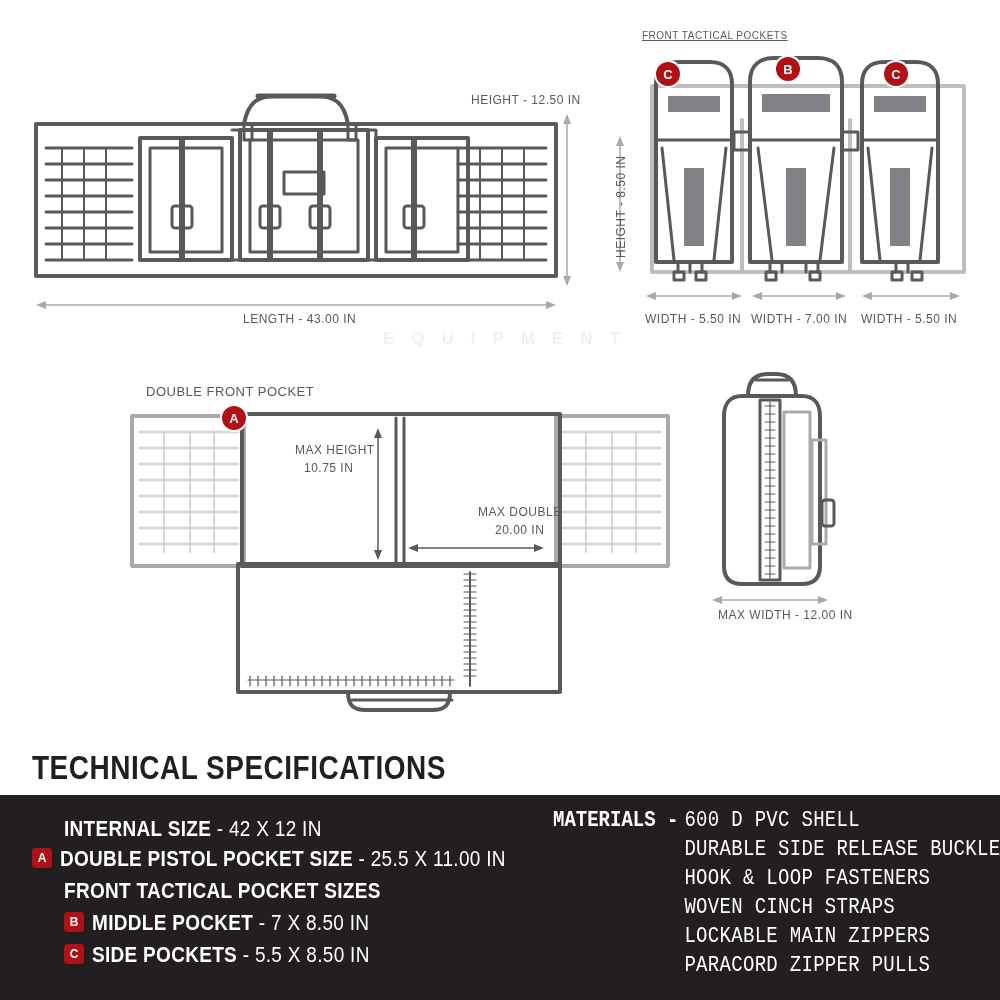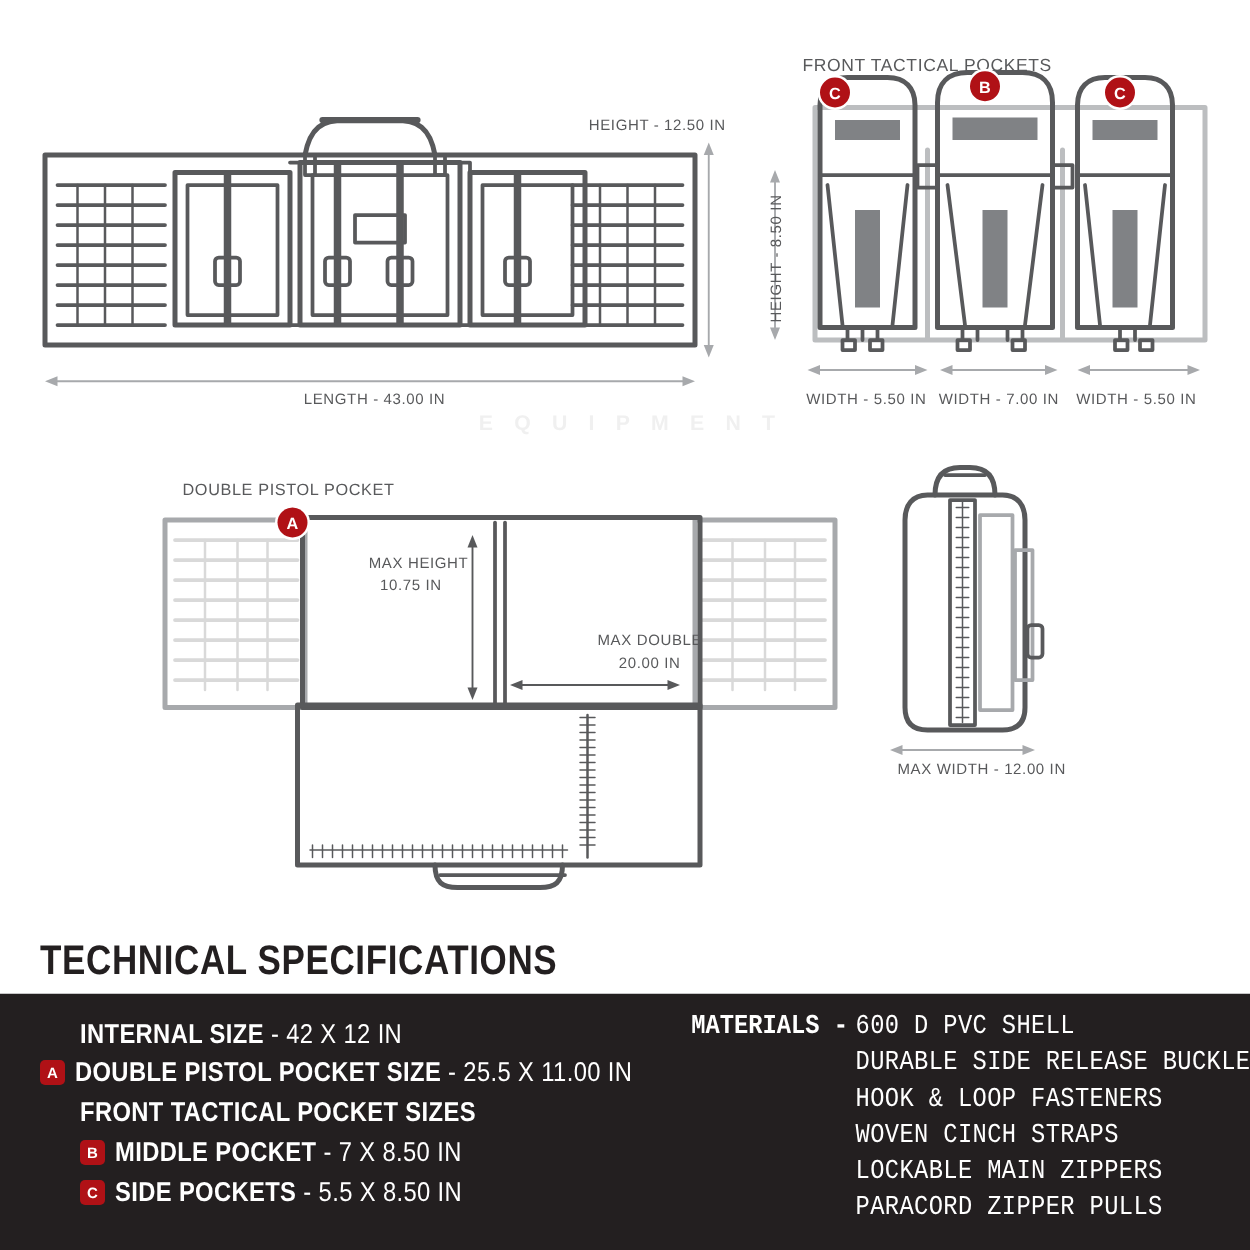--- a/index.html
+++ b/index.html
@@ -402,27 +402,27 @@
         <line x1="716" y1="600" x2="824" y2="600"></line>
         <polygon points="712,600 722,596 722,604" fill="#a7a9ac" stroke="none"></polygon>
         <polygon points="828,600 818,596 818,604" fill="#a7a9ac" stroke="none"></polygon>
       </g>
     </g>
   </svg>
 
   <div class="lbl" style="left:455px;top:93px;margin-left:16px;">HEIGHT - 12.50 IN</div>
   <div class="lbl" style="left:243px;top:312px;">LENGTH - 43.00 IN</div>
 
-  <div class="lbl" style="left:642px;top:44px;font-size:14px;">FRONT TACTICAL POCKETS</div>
+  <div class="lbl" style="left:642px;top:30px;font-size:10px;text-decoration:underline;">FRONT TACTICAL POCKETS</div>
   <div class="lbl vert" style="left:614px;top:258px;">HEIGHT - 8.50 IN</div>
   <div class="lbl" style="left:645px;top:312px;">WIDTH - 5.50 IN</div>
   <div class="lbl" style="left:751px;top:312px;">WIDTH - 7.00 IN</div>
   <div class="lbl" style="left:861px;top:312px;">WIDTH - 5.50 IN</div>
 
-  <div class="lbl" style="left:146px;top:384px;font-size:13px;">DOUBLE PISTOL POCKET</div>
+  <div class="lbl" style="left:146px;top:384px;font-size:13px;">DOUBLE FRONT POCKET</div>
   <div class="lbl" style="left:295px;top:443px;">MAX HEIGHT</div>
   <div class="lbl" style="left:304px;top:461px;">10.75 IN</div>
   <div class="lbl" style="left:478px;top:505px;">MAX DOUBLE</div>
   <div class="lbl" style="left:495px;top:523px;">20.00 IN</div>
 
   <div class="lbl" style="left:718px;top:608px;">MAX WIDTH - 12.00 IN</div>
 
   <div class="badge" style="left:656px;top:62px;">C</div>
   <div class="badge" style="left:776px;top:57px;">B</div>
   <div class="badge" style="left:884px;top:62px;">C</div>

